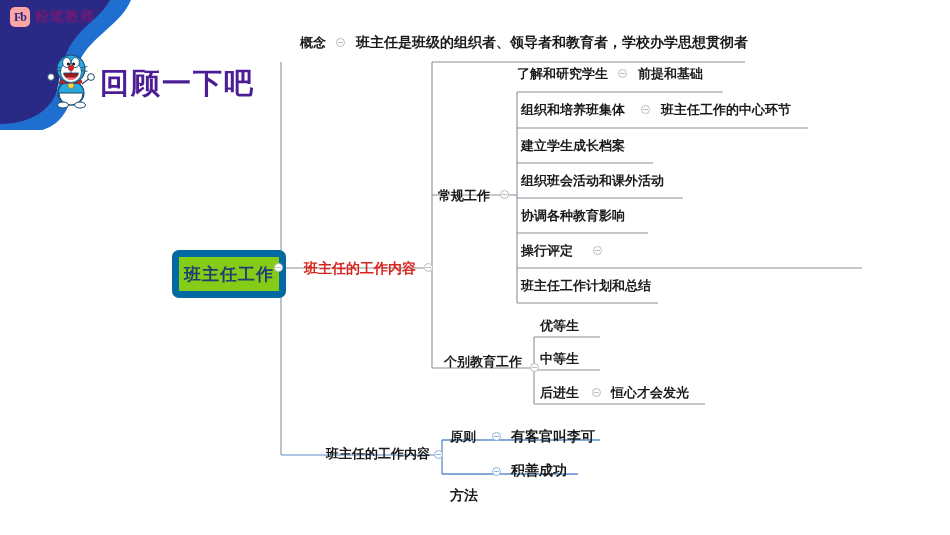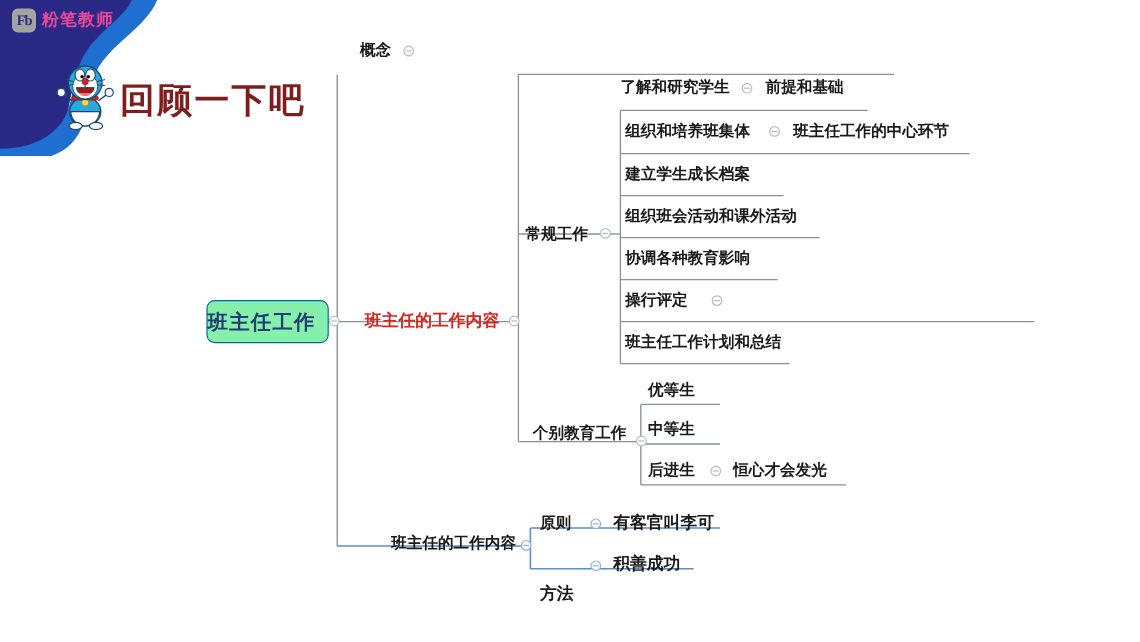--- a/index.html
+++ b/index.html
@@ -8,55 +8,55 @@
     font-family:"Liberation Sans","DejaVu Sans",sans-serif;
     position:relative;
   }
 
   
   #header-banner{position:absolute;left:0;top:0;width:260px;height:130px;overflow:hidden;pointer-events:none;}
   #header-banner svg{display:block;}
 
   #brand-logo{position:absolute;left:10px;top:6px;display:flex;align-items:center;gap:5px;height:22px;}
   #brand-mark{
-    width:20px;height:20px;border-radius:5px;background:#a3a3a3;
+    width:20px;height:20px;border-radius:5px;background:#fca5a5;
     display:flex;align-items:center;justify-content:center;
     font-size:12px;font-weight:bold;color:#2a2a86;font-family:"Liberation Serif",serif;
     letter-spacing:-1px;line-height:1;
   }
   #brand-text{
-    color:#ec4899;font-size:14px;font-weight:bold;letter-spacing:1px;
+    color:#701a75;font-size:14px;font-weight:bold;letter-spacing:1px;
     font-family:"DejaVu Sans",sans-serif;white-space:nowrap;
   }
 
   
   #mascot{position:absolute;left:44px;top:52px;width:58px;height:58px;}
 
   #slide-title{
     position:absolute;left:100px;top:64px;
-    font-size:29px;font-weight:bold;color:#7f1d1d;
+    font-size:29px;font-weight:bold;color:#4c1d95;
     letter-spacing:2px;white-space:nowrap;
     font-family:"DejaVu Sans",sans-serif;
   }
 
   
   #mindmap{position:absolute;left:0;top:0;width:950px;height:535px;}
   #mm-lines{position:absolute;left:0;top:0;}
 
   .node{
     position:absolute;white-space:nowrap;
     font-family:"DejaVu Sans",sans-serif;
     font-weight:bold;color:#1a1a1a;
     line-height:1;
   }
   .node.r{transform:translateX(-100%);}   
 
   .root-box{
-    position:absolute;border:1px solid #0369a1;border-radius:7px;
-    background:#86efac;display:flex;align-items:center;justify-content:flex-start;
+    position:absolute;border:7px solid #0369a1;border-radius:7px;
+    background:#84cc16;display:flex;align-items:center;justify-content:center;
   }
   .root-box .lbl{
     font-family:"DejaVu Sans",sans-serif;font-weight:bold;
     font-size:17px;color:#1f3f73;letter-spacing:1px;
   }
 
   .toggle{
     position:absolute;width:9px;height:9px;border-radius:50%;
     border:1px solid #b9bcc2;background:#ffffff;
     box-sizing:border-box;
@@ -172,20 +172,21 @@
   <div class="root-box" style="left:172px;top:250px;width:100px;height:34px;">
     <span class="lbl">班主任工作</span>
   </div>
   <div class="toggle" style="left:274px;top:263px;"></div>
 
   <div class="node" style="left:304px;top:261px;font-size:14px;color:#d8251d;">班主任的工作内容</div>
   <div class="toggle" style="left:424px;top:263px;"></div>
 
   <div class="node r" style="left:326px;top:36px;font-size:13px;">概念</div>
   <div class="toggle" style="left:336px;top:38px;"></div>
+  <div class="node" style="left:356px;top:35px;font-size:14px;">班主任是班级的组织者、领导者和教育者，学校办学思想贯彻者</div>
 
   <div class="node r" style="left:490px;top:189px;font-size:13px;">常规工作</div>
   <div class="toggle" style="left:500px;top:190px;"></div>
 
   <div class="node r" style="left:608px;top:67px;font-size:13px;">了解和研究学生</div>
   <div class="toggle" style="left:618px;top:69px;"></div>
   <div class="node" style="left:638px;top:67px;font-size:13px;">前提和基础</div>
 
   <div class="node" style="left:521px;top:103px;font-size:13px;">组织和培养班集体</div>
   <div class="toggle" style="left:641px;top:105px;"></div>

